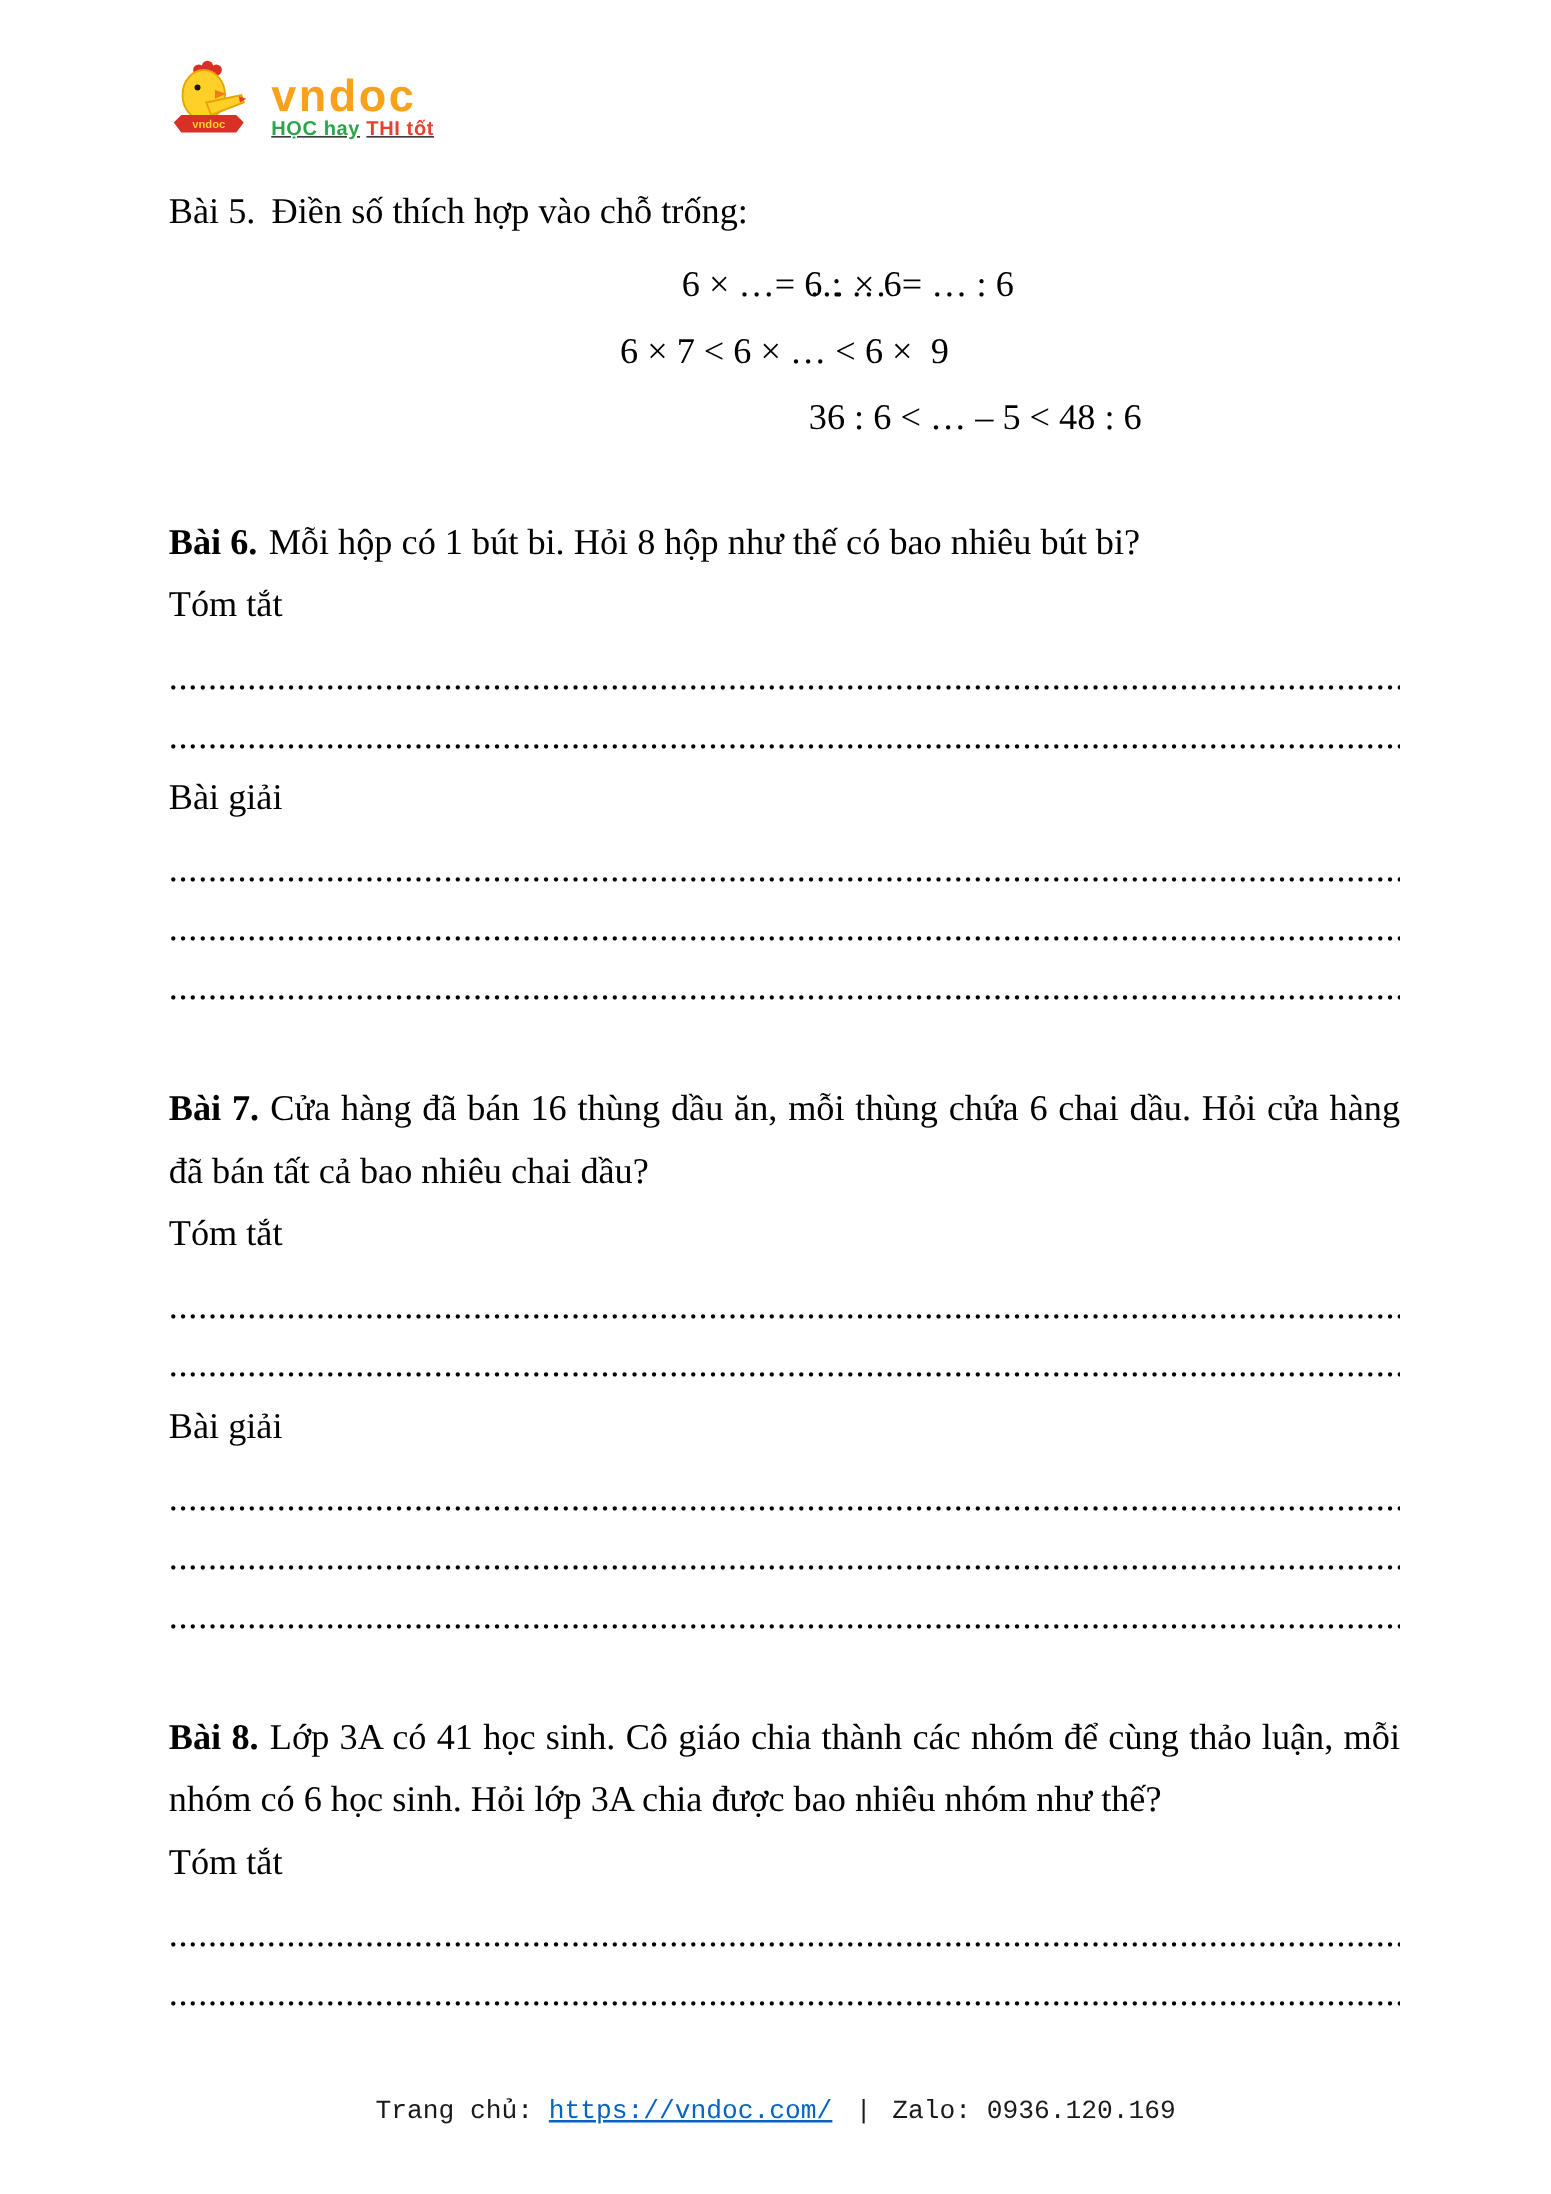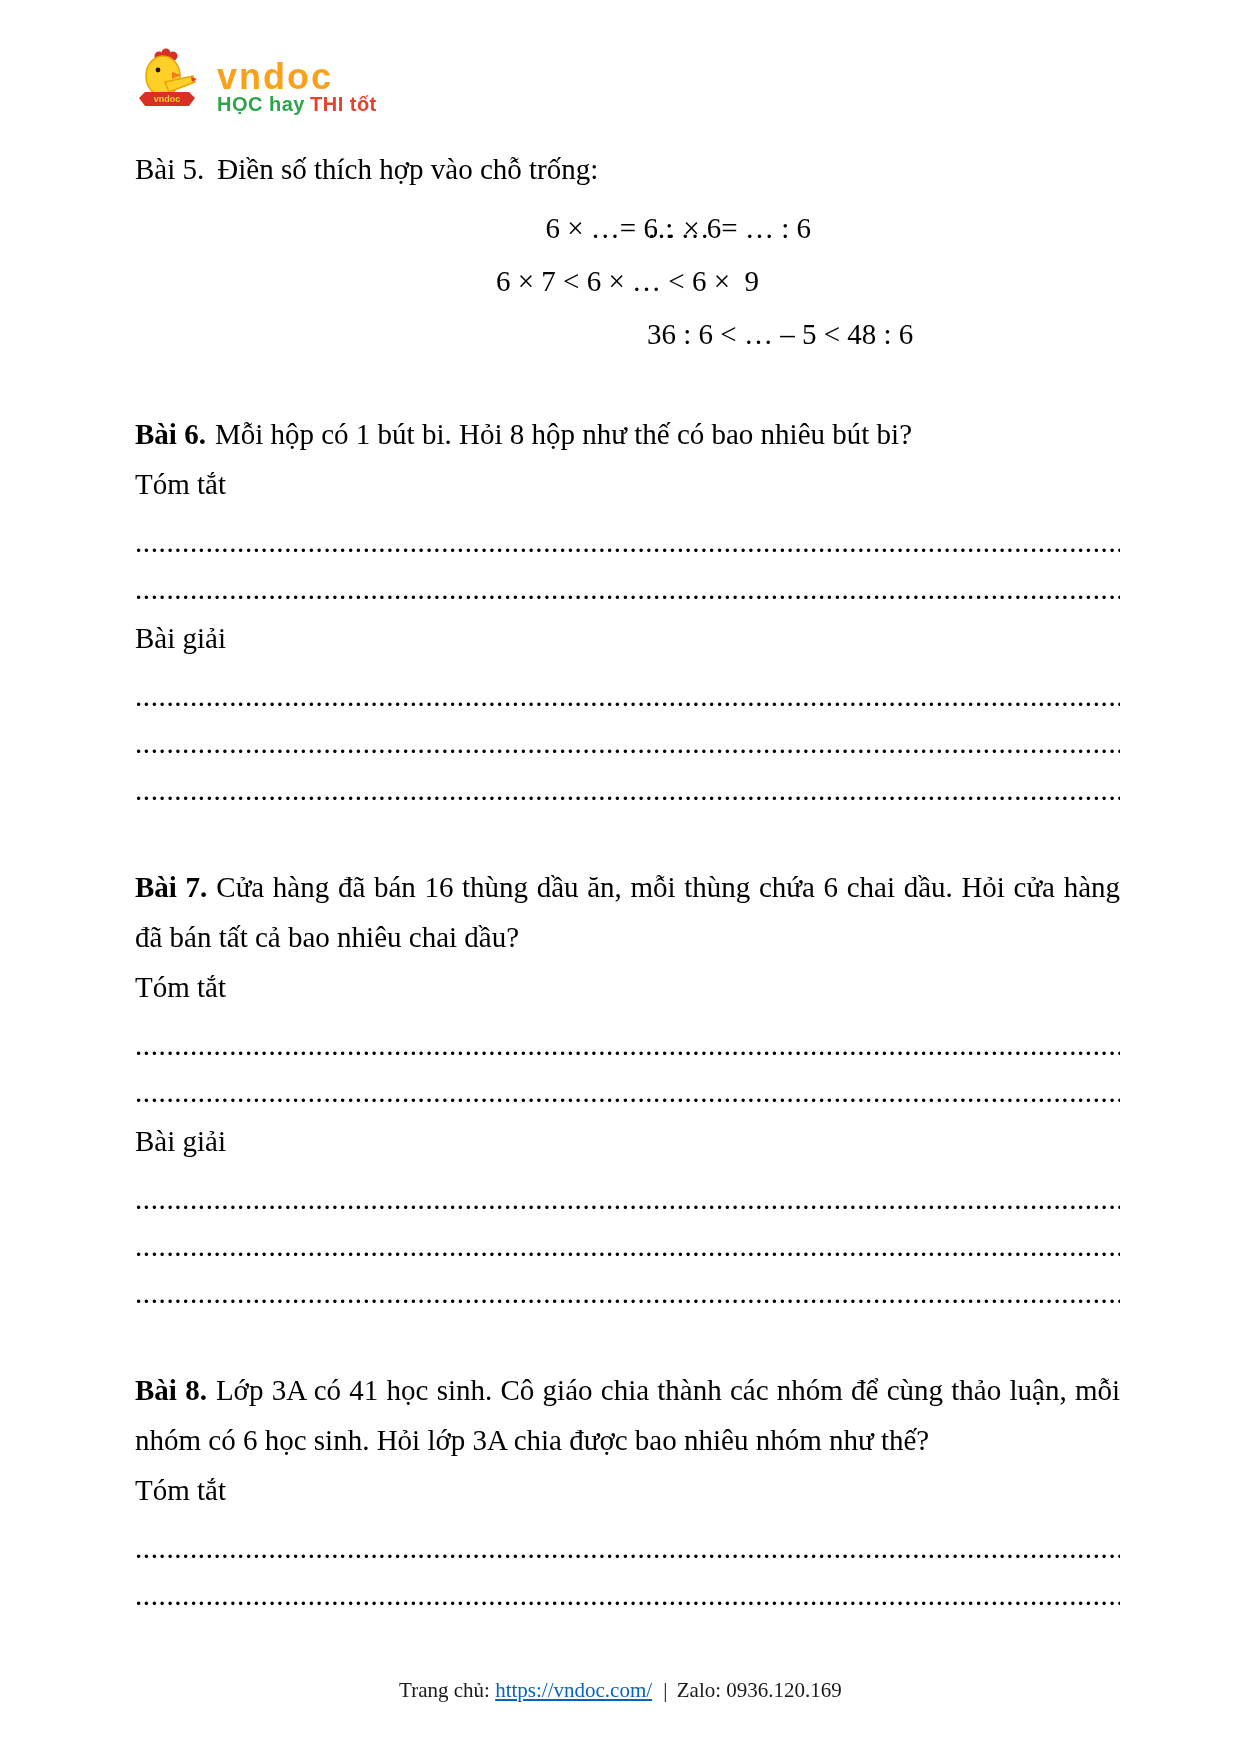--- a/index.html
+++ b/index.html
@@ -18,21 +18,21 @@
   .logo { display: flex; align-items: flex-start; gap: 18px; margin-top: 48px; height: 70px; }
   .logo-chicken { width: 64px; height: 68px; flex: 0 0 auto; }
   .logo-textcol { display: flex; flex-direction: column; justify-content: flex-end; padding-top: 12px; }
   .logo-brand {
     font-family: "Liberation Sans", sans-serif;
     font-weight: 800; font-size: 36px; line-height: 34px;
     color: #F9A11B; letter-spacing: 2px;
   }
   .logo-tagline {
     font-family: "Liberation Sans", sans-serif;
-    font-weight: 700; font-size: 20px; line-height: 20px; letter-spacing: 0.5px;
+    font-weight: 700; font-size: 16px; line-height: 20px; letter-spacing: 0.5px; text-decoration: underline;
   }
   .tag-green { color: #2EA44A; }
   .tag-red { color: #E8402D; margin-left: 5px; }
 
   
   .h-ex5 { margin-top: 26px; font-size: 29px; line-height: 50px; }
   .h-ex5 .ex-label { font-weight: 400; text-align: right; }
   .h-ex5 .ex-title { margin-left: 13px; }
   .mathrows { margin-top: 8px; }
   .mrow { position: relative; height: 53px; line-height: 53px; font-size: 29px; text-align: center; }
@@ -49,21 +49,21 @@
     font-size: 29px; letter-spacing: 0.6px;
     white-space: nowrap; overflow: hidden;
     margin-top: 0;
   }
   .dotline.first { margin-top: 10px; }
 
   
   .footer {
     position: absolute; left: 0; top: 1630px; width: 1241px;
     text-align: center;
-    font-family: Liberation Serif, serif;
+    font-family: Liberation Mono, monospace;
     font-size: 21px; color: #1a1a1a;
   }
   .footer a, .footer .f-link { color: #0563C1; text-decoration: underline; cursor: pointer; }
   .f-sep { margin: 0 4px 0 6px; }
 </style>
 </head>
 <body>
 
 <div class="page">
   <div class="content">

